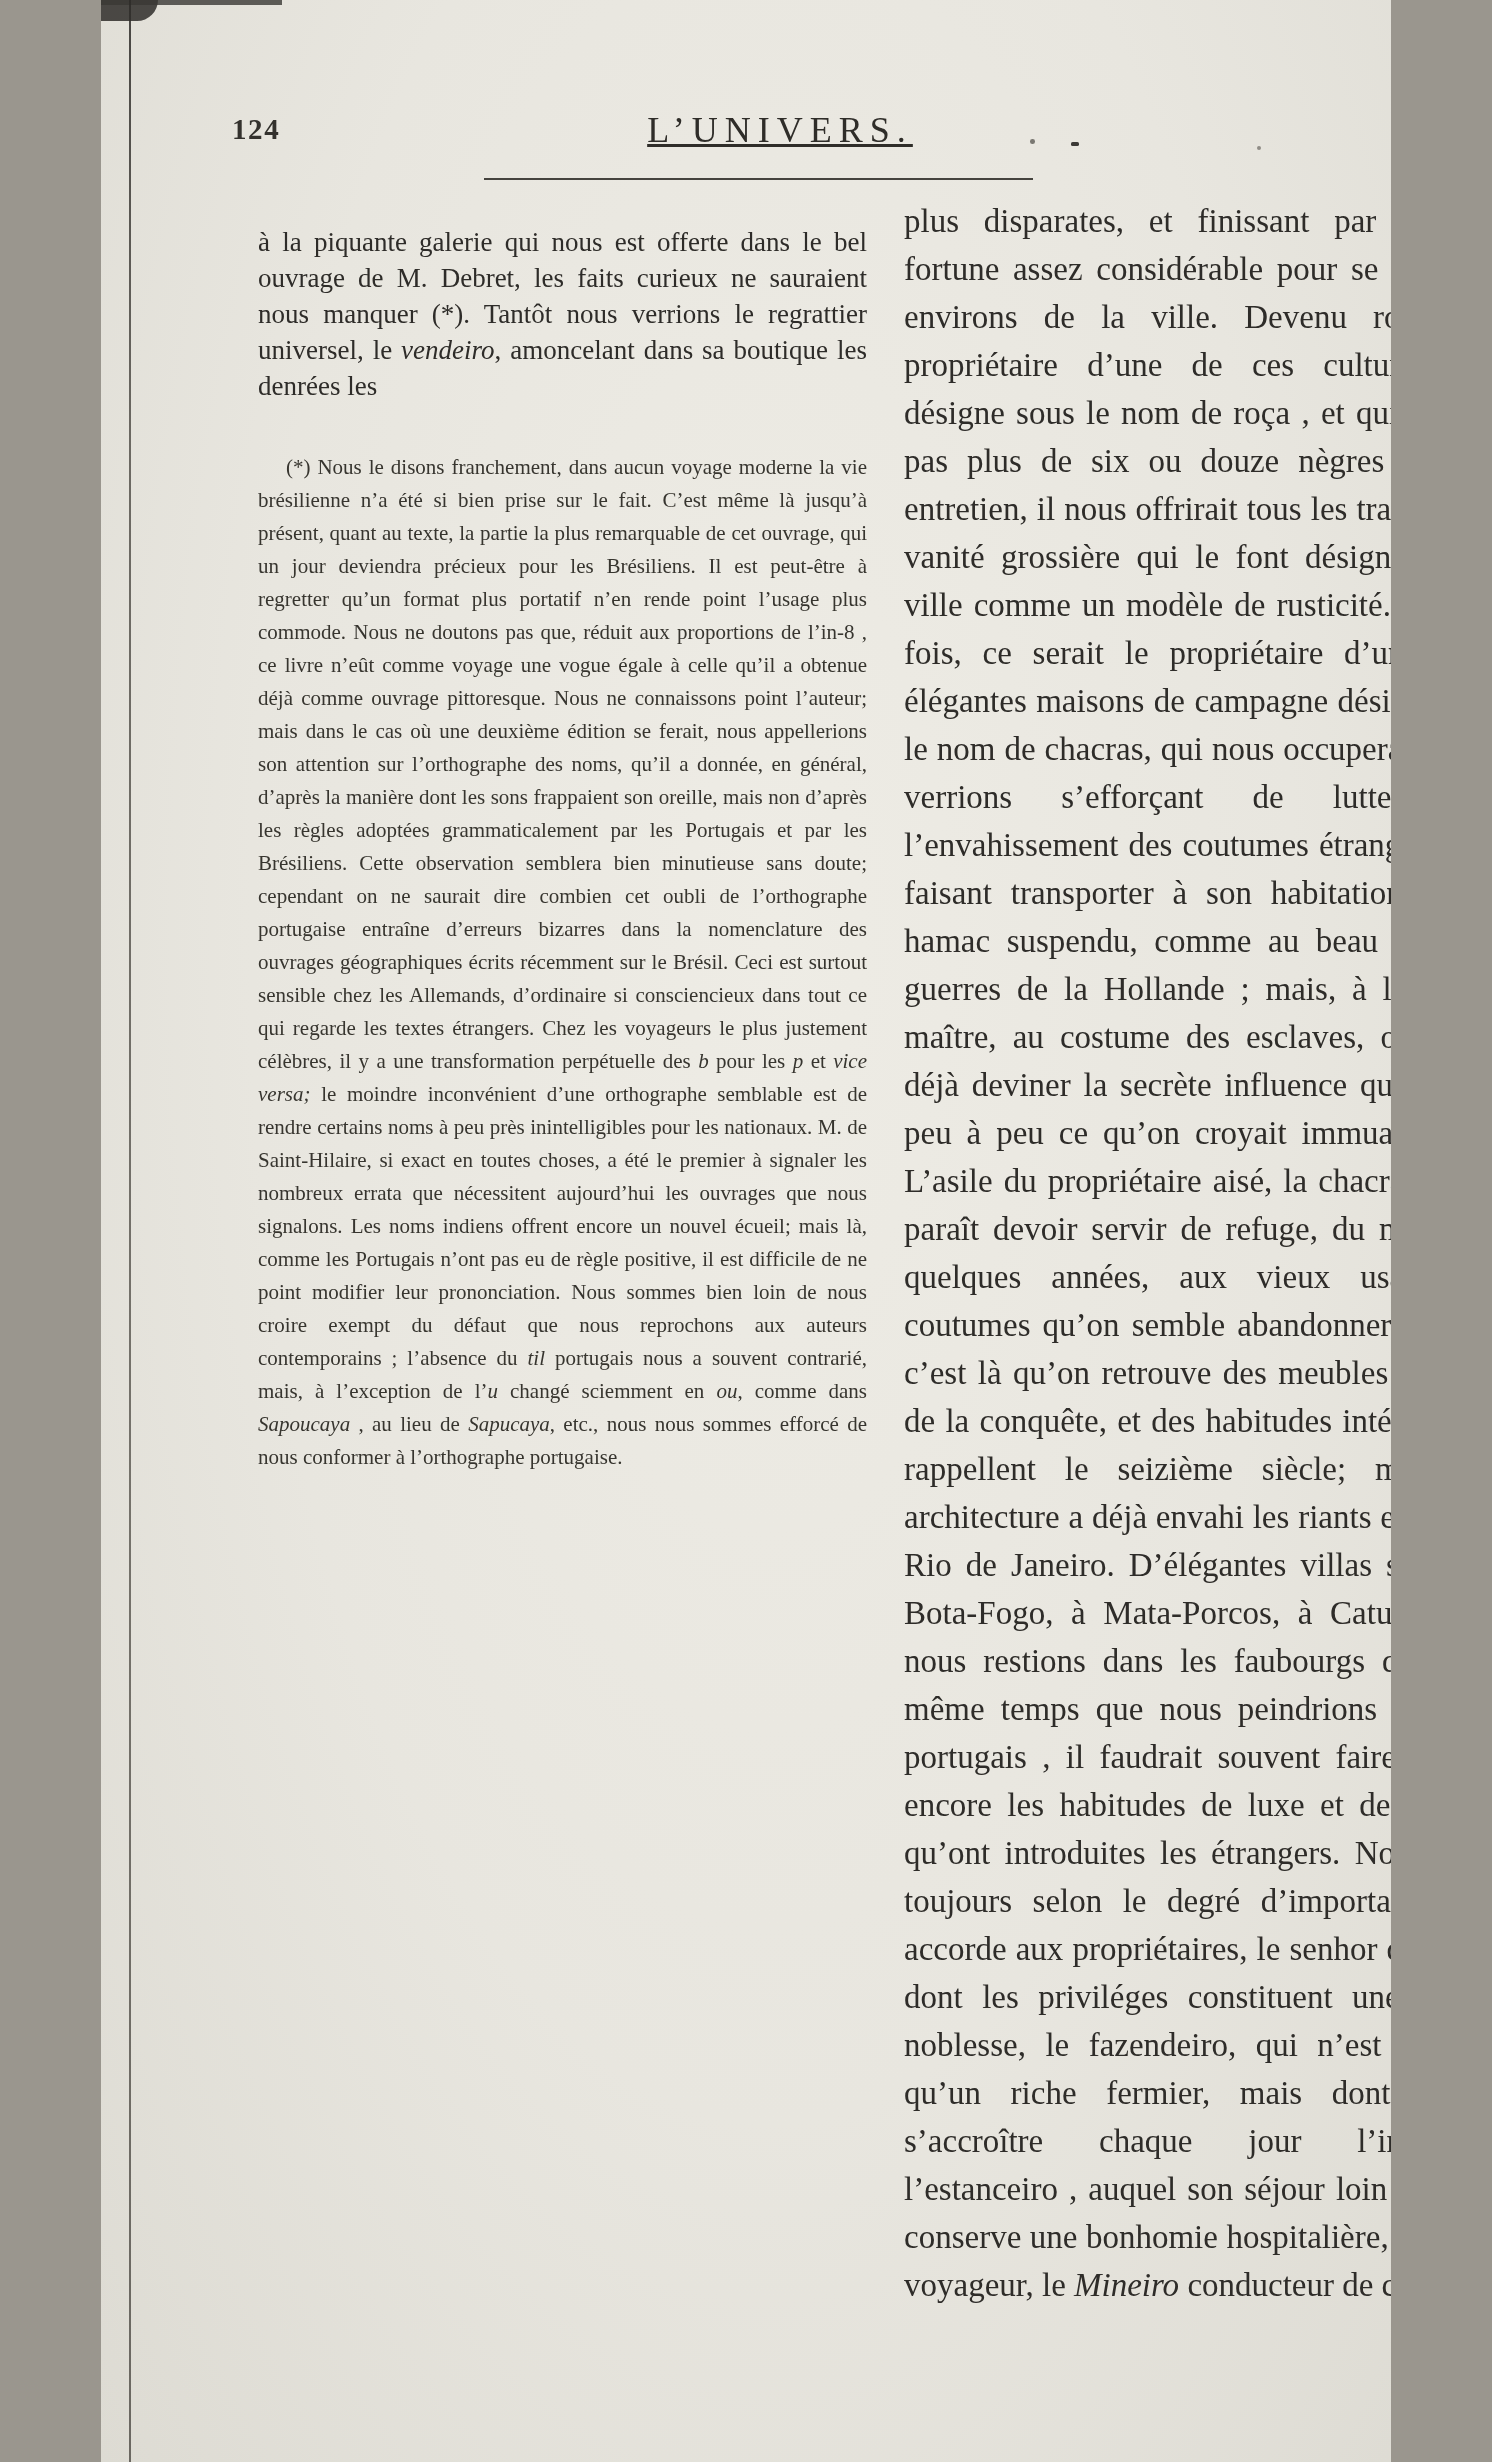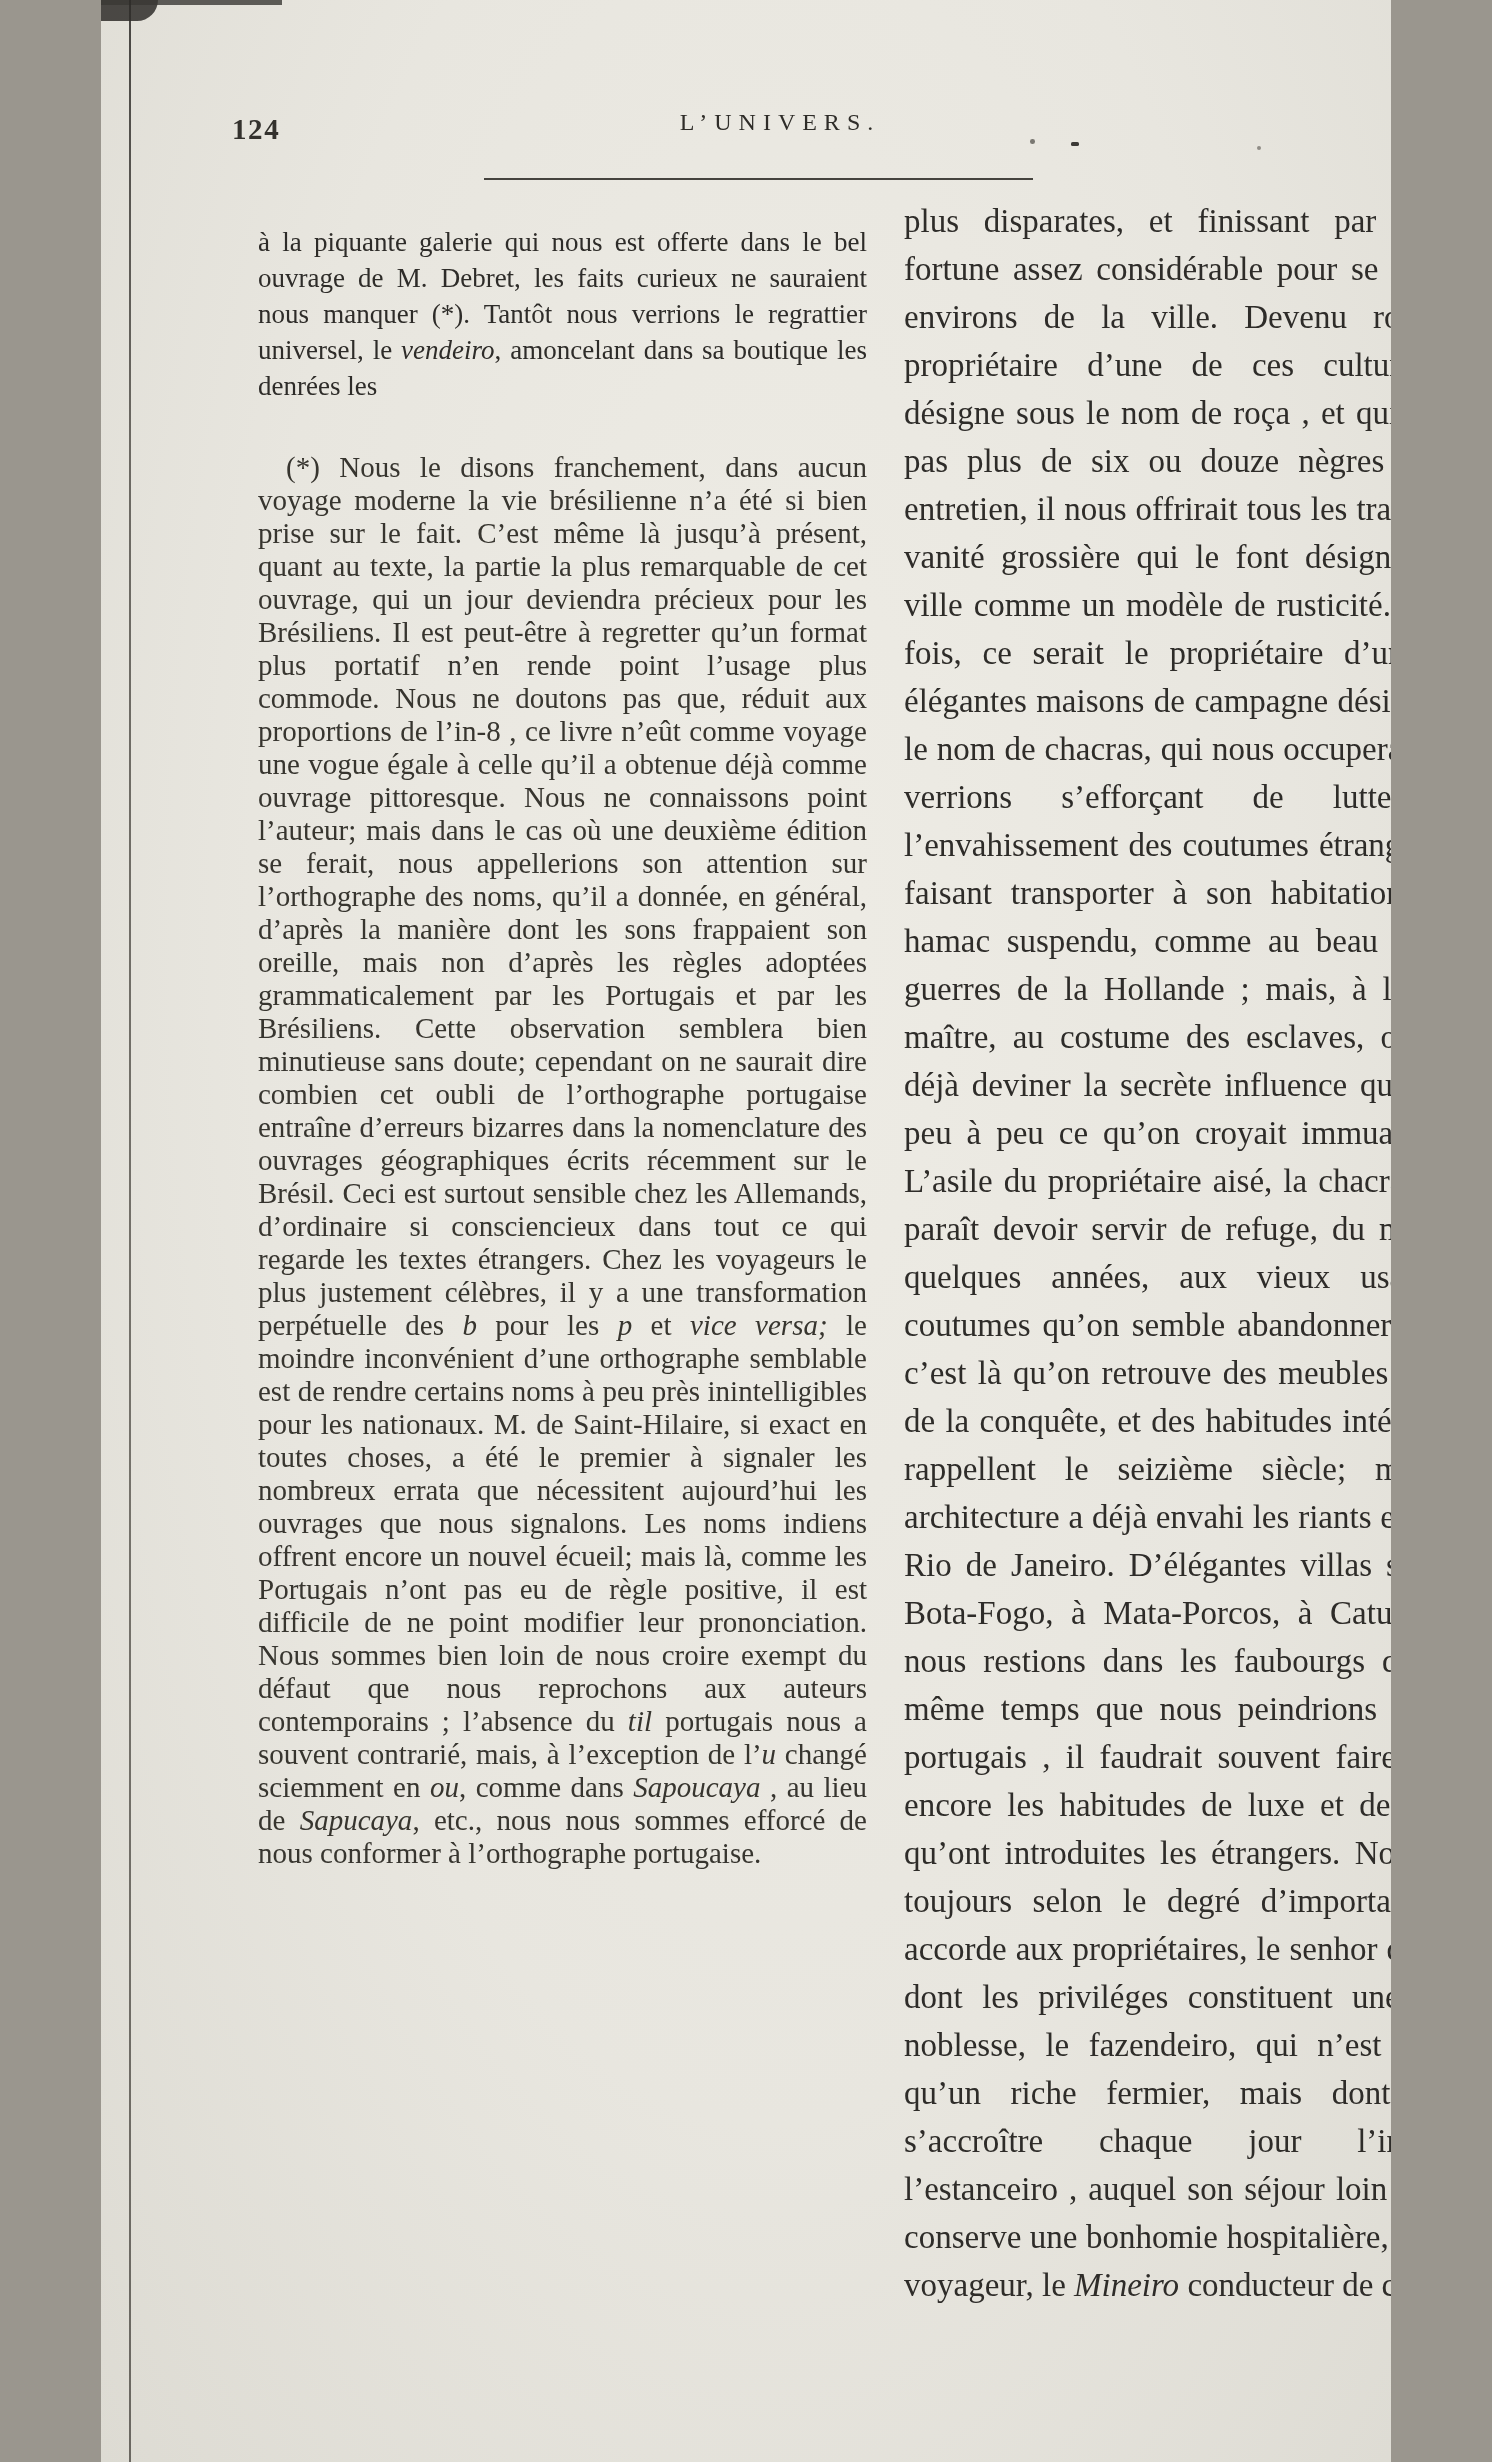--- a/index.html
+++ b/index.html
@@ -14,42 +14,42 @@
     overflow:hidden;
   }
 
   
   .page-number{
     position:absolute; left:131px; top:113px;
     font-size:29px; letter-spacing:1.6px; font-weight:bold; color:#33312d;
   }
   .page-title{
     position:absolute; left:679px; top:109px; transform:translateX(-50%);
-    font-size:24px; letter-spacing:7px; color:#2f2d29; white-space:nowrap;
+    font-size:36px; letter-spacing:7px; color:#2f2d29; white-space:nowrap;text-decoration:underline;
   }
   .header-rule{
     position:absolute; left:383px; top:178px; width:549px; height:2.4px;
     background:#45433e;
   }
   .title-dot{
     position:absolute; left:970px; top:142px; width:7.9px; height:3.9px;
     background:#3c3a36; border-radius:1.6px;
   }
 
   
   .col-left{
     position:absolute; left:118px; top:197px; width:609px;margin-left:39px;
   }
   .intro{
     font-size:27px; line-height:36px; text-align:justify;
     hyphens:auto; -webkit-hyphens:auto;
   }
   .footnote{
     margin-top:47px;
-    font-size:29px; line-height:33px; text-align:justify;
+    font-size:21px; line-height:33px; text-align:justify;
     text-indent:28px; color:#37352f;
     hyphens:auto; -webkit-hyphens:auto;
   }
   .col-right{
     position:absolute; left:803px; top:197px; width:630px;
     font-size:33px; line-height:48px; text-align:justify;
     hyphens:auto; -webkit-hyphens:auto;
   }
   .it{ font-style:italic; }
 

